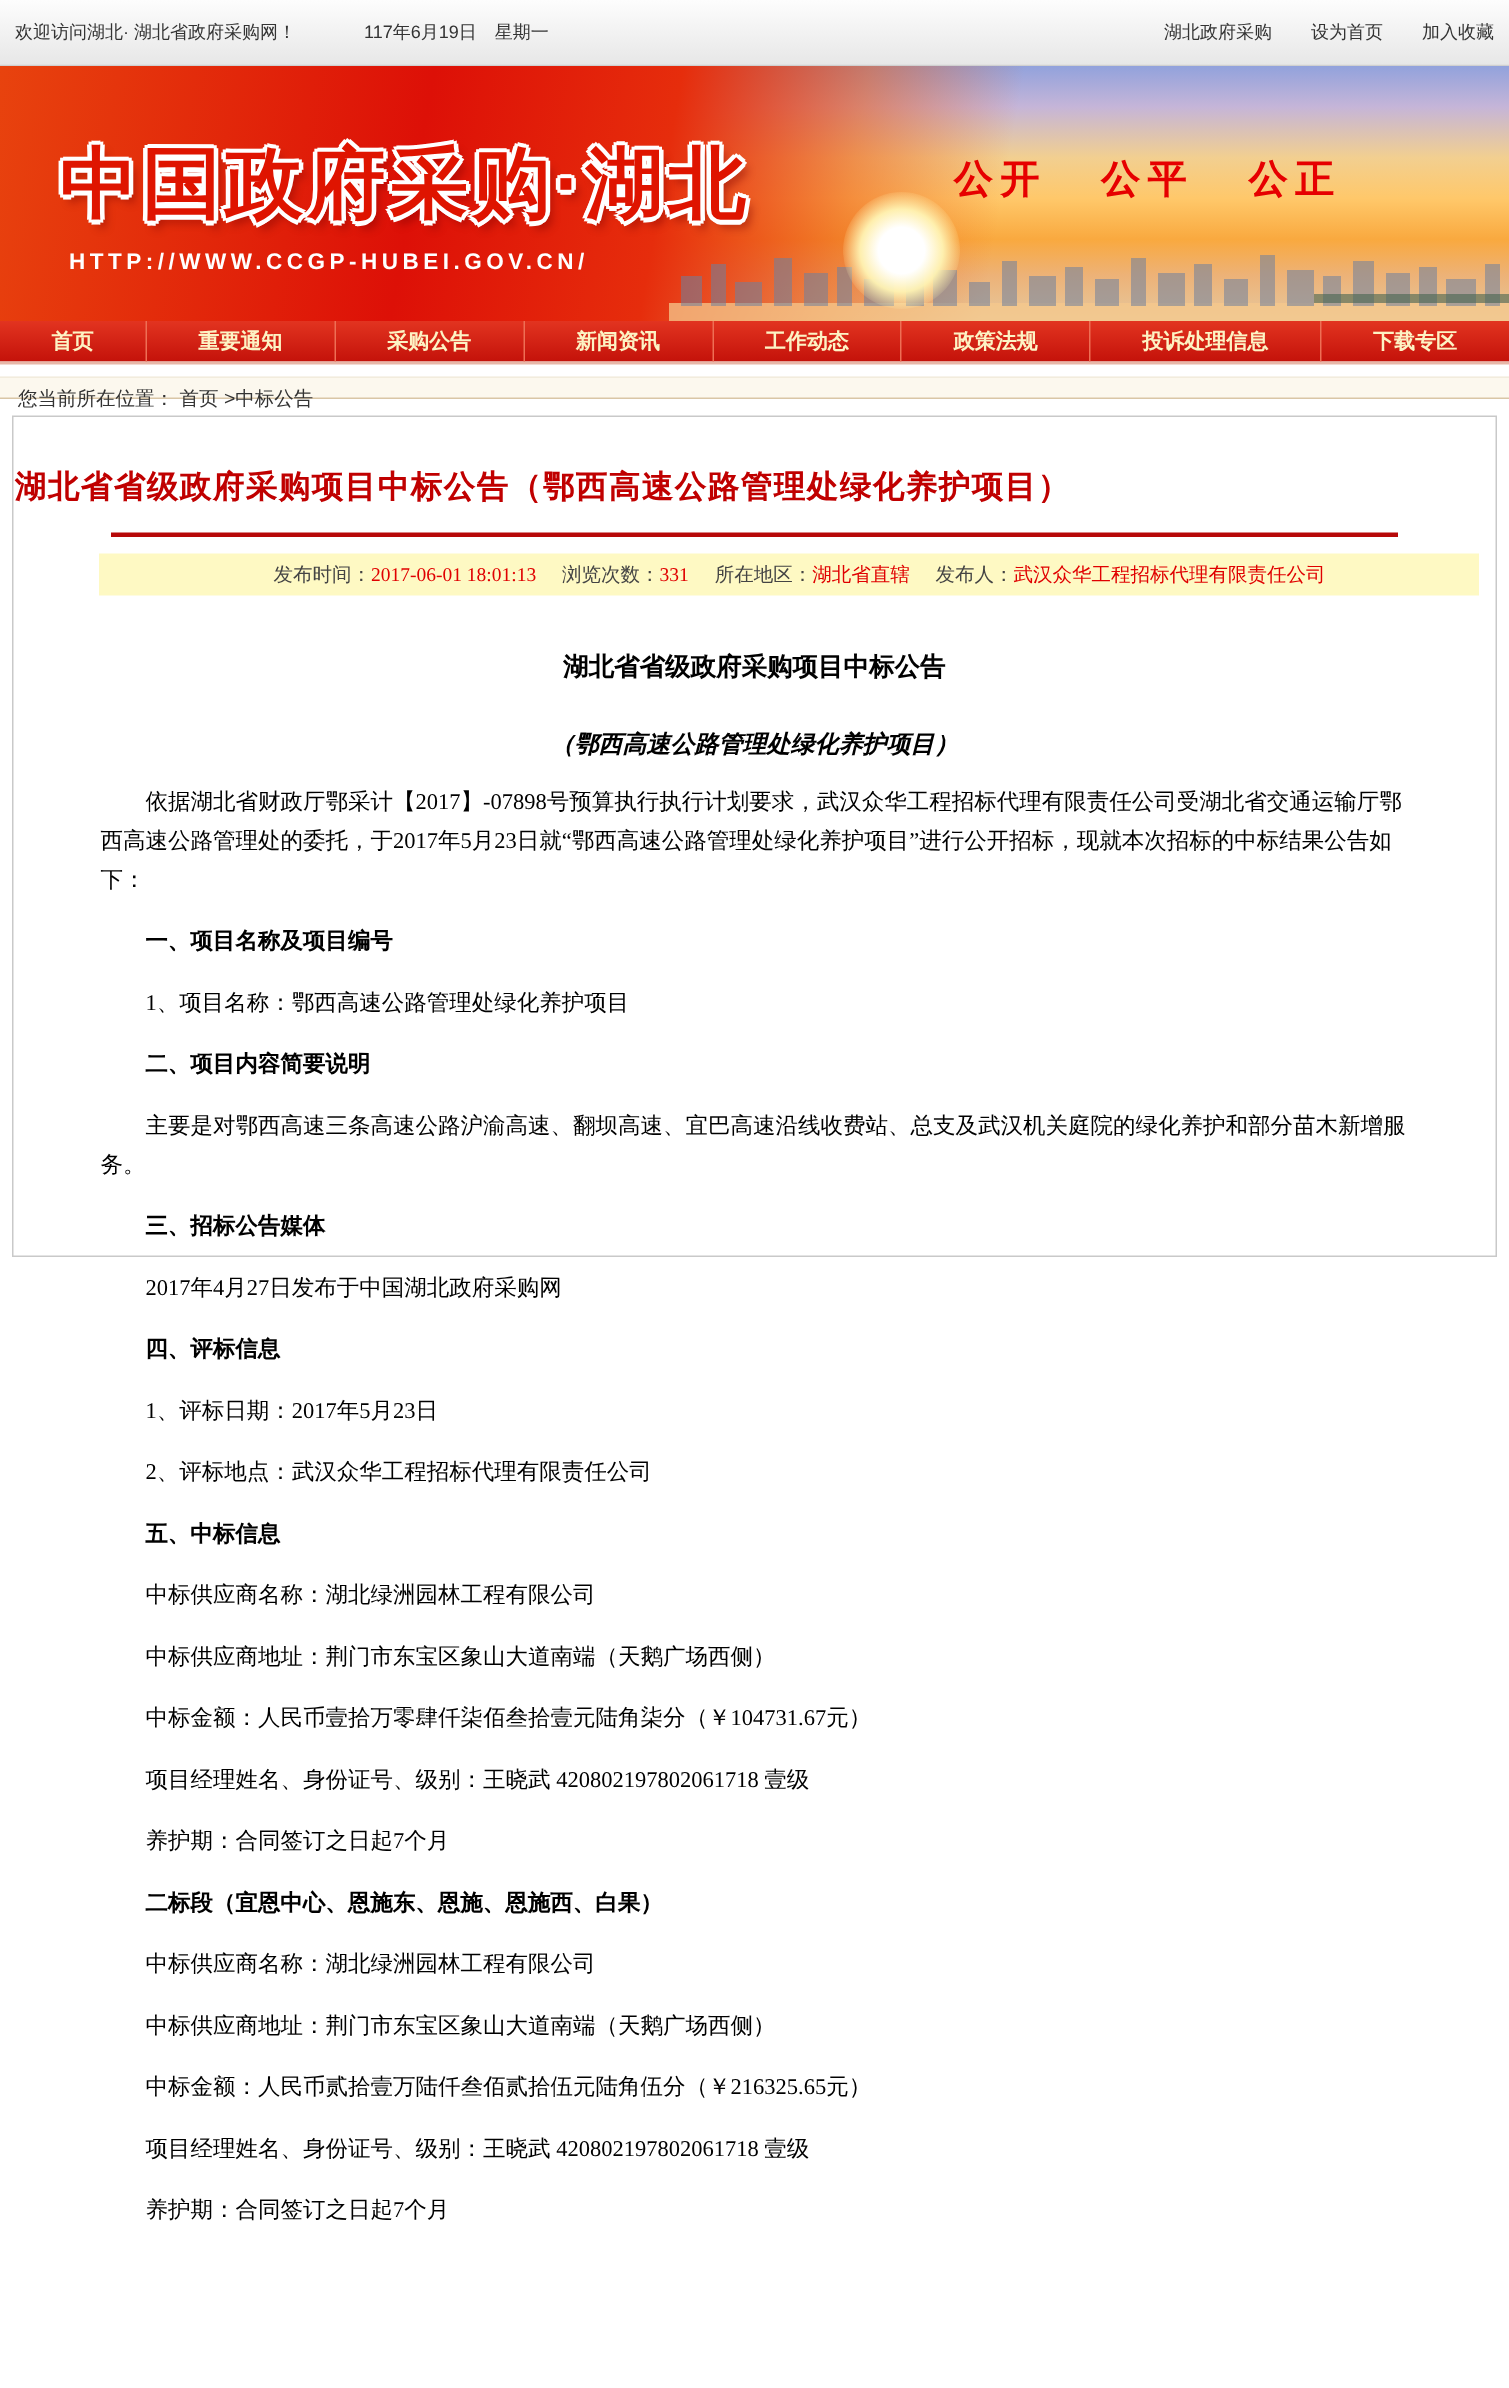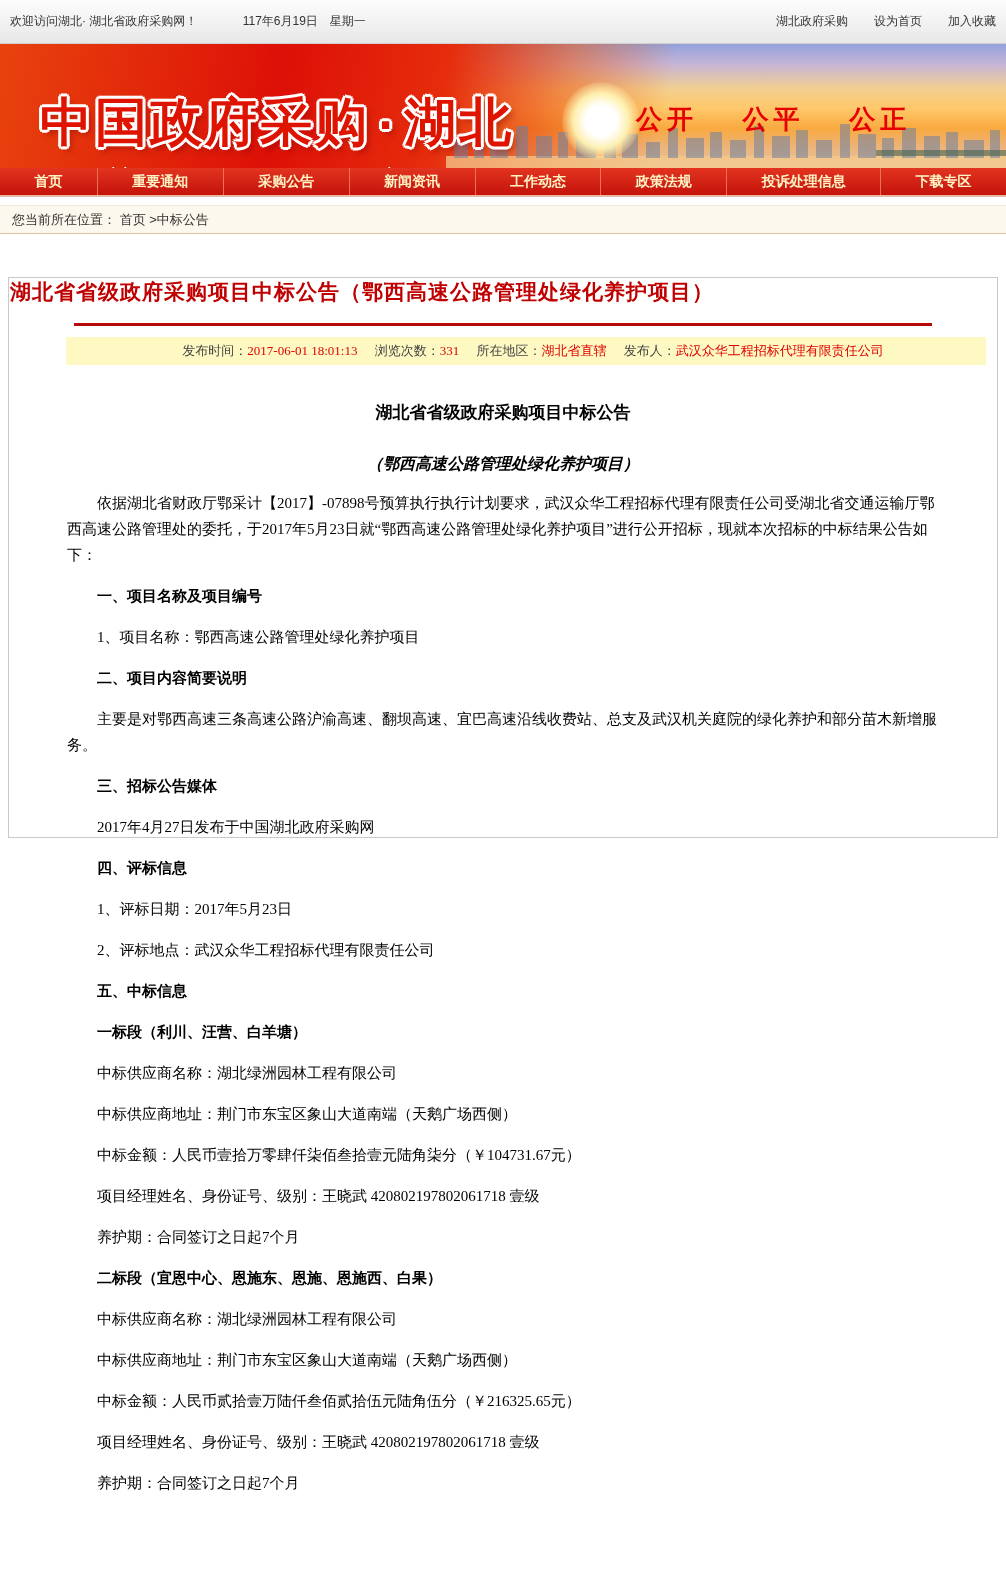--- a/index.html
+++ b/index.html
@@ -17,25 +17,24 @@
     display:flex; justify-content:space-between; align-items:center;
     font-size:12px; color:#333;
   }
   .topbar-left span { margin-right:6px; }
   .topbar-left .date { margin-left:36px; }
   .topbar-right { display:flex; gap:26px; }
   .topbar-right a { color:#333; text-decoration:none; cursor:pointer; }
 
   
   .banner {
-    height:124px; position:relative; overflow:hidden;
+    height:170px; position:relative; overflow:hidden;
     background:
       linear-gradient(100deg,#e8430e 0%,#dd1007 28%,#e62d0c 44%,rgba(235,90,20,0.55) 56%,rgba(235,90,20,0) 66%),
       linear-gradient(180deg,#92a2dc 0%,#c5b5d8 16%,#f2cf90 36%,#ffc86a 52%,#f9a93f 68%,#edb277 82%,#e6c89e 100%);
-    font-family: Liberation Mono, monospace;
   }
   .banner-skyline { position:absolute; right:0; bottom:0; }
   .sun {
     position:absolute; left:562px; bottom:8px; width:78px; height:78px; border-radius:50%;
     background:radial-gradient(circle,#ffffff 0 28%,rgba(255,244,180,0.95) 50%,rgba(255,214,110,0) 74%);
   }
   .site-title {
     position:absolute; left:40px; top:44px;
     font-size:52px; font-weight:bold; letter-spacing:3px; color:#df1400;
     text-shadow:-3px 0 0 #fff,3px 0 0 #fff,0 -3px 0 #fff,0 3px 0 #fff,
@@ -61,21 +60,21 @@
     border-bottom:2px solid #e7b7a8;
   }
   .nav-item {
     flex:1 1 auto; display:flex; align-items:center; justify-content:center;
     border-left:1px solid #ee6f55; cursor:pointer; white-space:nowrap; padding:0 6px;
   }
   .nav-item:first-child { border-left:none; }
 
   
   .breadcrumb {
-    margin-top:8px; height:29px; line-height:27px;
+    margin-top:8px; height:15px; line-height:27px;
     background:#fcf8ee; border-top:1px solid #f2ecdd; border-bottom:1px solid #d9c6a6;
     font-size:13px; color:#333; padding-left:12px;
   }
   .breadcrumb a { color:#333; text-decoration:none; cursor:pointer; }
 
   
   .box-border-overlay {
     position:absolute; left:8px; top:277px; width:990px; height:561px;
     border:1px solid #c9c9c9; pointer-events:none;
   }
@@ -191,21 +190,20 @@
       <p class="bold">一、项目名称及项目编号</p>
       <p class="">1、项目名称：鄂西高速公路管理处绿化养护项目</p>
       <p class="bold">二、项目内容简要说明</p>
       <p class="">主要是对鄂西高速三条高速公路沪渝高速、翻坝高速、宜巴高速沿线收费站、总支及武汉机关庭院的绿化养护和部分苗木新增服务。</p>
       <p class="bold">三、招标公告媒体</p>
       <p class="">2017年4月27日发布于中国湖北政府采购网</p>
       <p class="bold">四、评标信息</p>
       <p class="">1、评标日期：2017年5月23日</p>
       <p class="">2、评标地点：武汉众华工程招标代理有限责任公司</p>
       <p class="bold">五、中标信息</p>
-      <p class="bold">一标段（利川、汪营、白羊塘）</p>
       <p class="">中标供应商名称：湖北绿洲园林工程有限公司</p>
       <p class="">中标供应商地址：荆门市东宝区象山大道南端（天鹅广场西侧）</p>
       <p class="">中标金额：人民币壹拾万零肆仟柒佰叁拾壹元陆角柒分（￥104731.67元）</p>
       <p class="">项目经理姓名、身份证号、级别：王晓武 420802197802061718 壹级</p>
       <p class="">养护期：合同签订之日起7个月</p>
       <p class="bold">二标段（宜恩中心、恩施东、恩施、恩施西、白果）</p>
       <p class="">中标供应商名称：湖北绿洲园林工程有限公司</p>
       <p class="">中标供应商地址：荆门市东宝区象山大道南端（天鹅广场西侧）</p>
       <p class="">中标金额：人民币贰拾壹万陆仟叁佰贰拾伍元陆角伍分（￥216325.65元）</p>
       <p class="">项目经理姓名、身份证号、级别：王晓武 420802197802061718 壹级</p>

